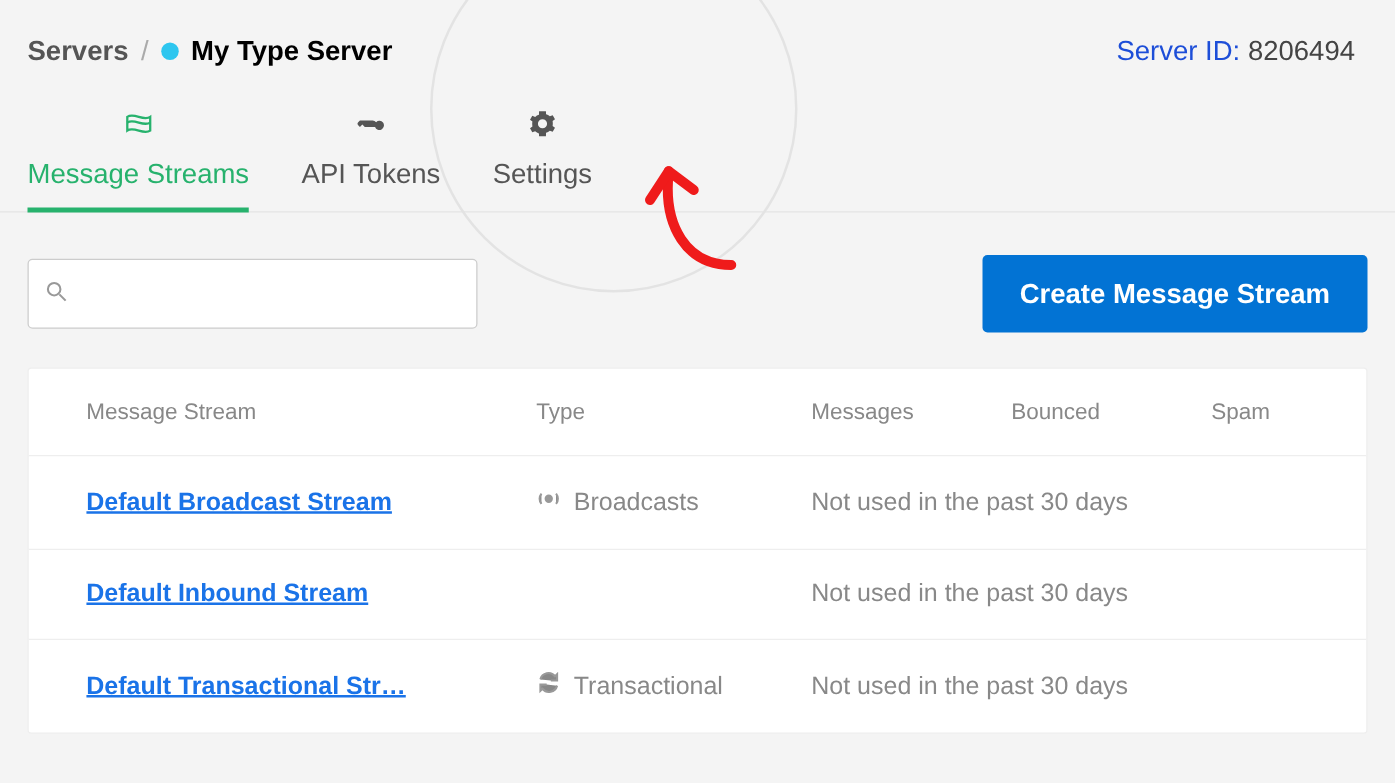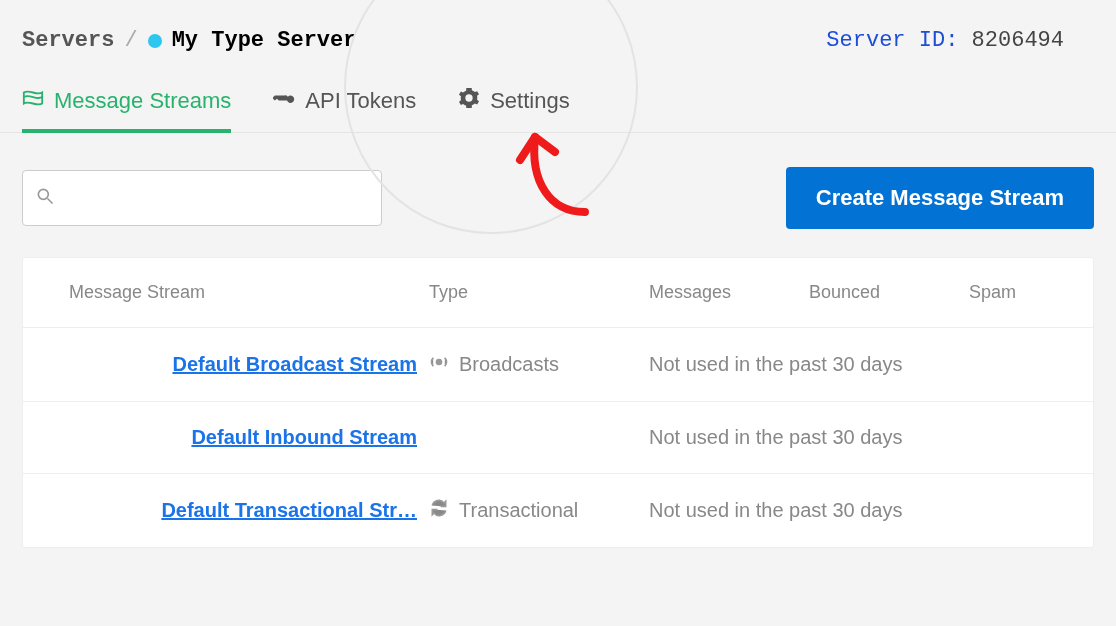--- a/index.html
+++ b/index.html
@@ -9,22 +9,21 @@
       width: 1116px;
       height: 626px;
       position: relative;
       color: #333;
       overflow: hidden;
     }
     .header {
       display: flex;
       justify-content: space-between;
       align-items: center;
-      padding: 28px 52px 16px 22px;
-      font-family: Liberation Mono, monospace;
+      padding: 28px 32px 16px 22px;
     }
     .breadcrumb {
       display: flex;
       align-items: center;
       gap: 10px;
       font-size: 22px;
     }
     .breadcrumb .root { color: #555; font-weight: 600; }
     .breadcrumb .slash { color: #aaa; }
     .dot {
@@ -44,20 +43,21 @@
       font-size: 22px;
       font-weight: 500;
     }
     .tab {
       display: flex; align-items: center; gap: 10px;
       padding-bottom: 14px;
       color: #555;
       cursor: pointer;
       border-bottom: 4px solid transparent;
       margin-bottom: -1px;
+      flex-direction: column;
     }
     .tab.active {
       color: #27b26d;
       border-bottom-color: #27b26d;
     }
     .tab.active .icon { color: #27b26d; }
     .tab .icon { color: #555; }
 
     .toolbar {
       display: flex;
@@ -117,21 +117,20 @@
     .trow:last-child { border-bottom: none; }
     .stream-link {
       color: #1a73e8;
       font-weight: 700;
       text-decoration: underline;
       cursor: pointer;
       white-space: nowrap;
       overflow: hidden;
       text-overflow: ellipsis;
       padding-right: 12px;
-      text-align: right;
     }
     .type-cell {
       display: flex; align-items: center; gap: 10px;
       color: #888; font-size: 20px;
     }
     .status-span {
       grid-column: 3 / 6;
       color: #888;
     }
 

